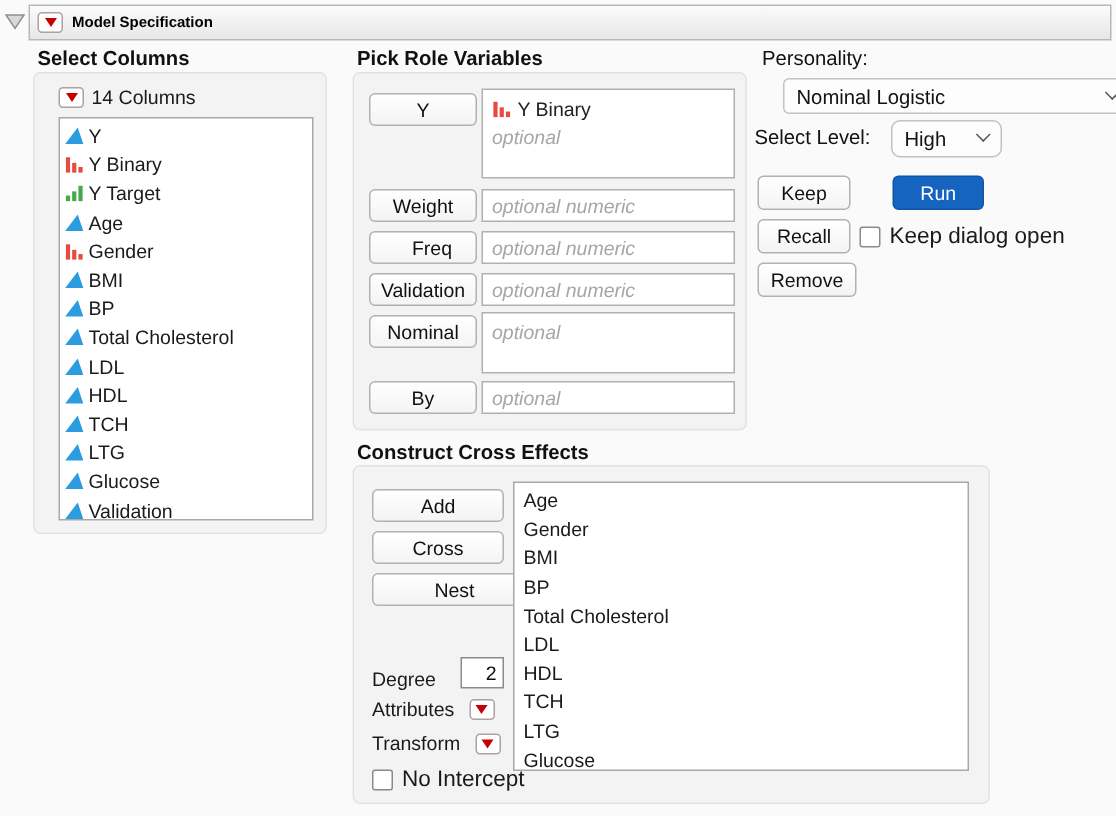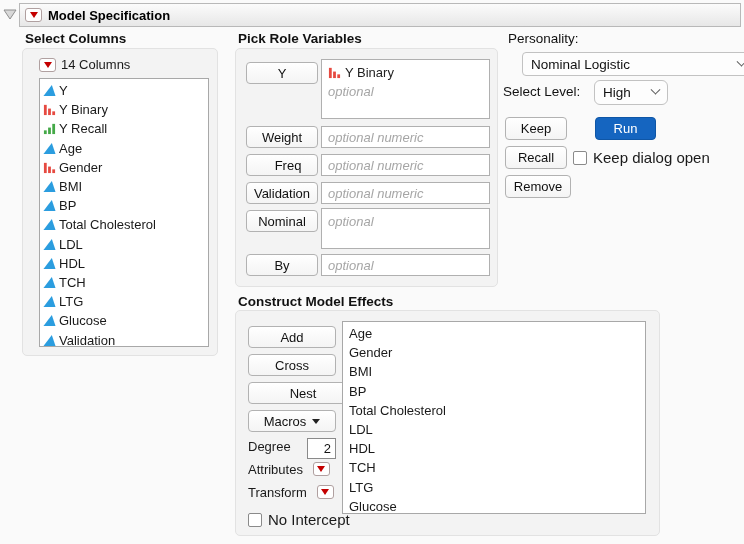--- a/index.html
+++ b/index.html
@@ -19,21 +19,21 @@
     overflow:hidden;
   }
   .abs{position:absolute;}
   
   .header-bar{
     left:19px;top:3px;width:722px;height:24px;
     background:linear-gradient(#fbfbfb,#e7e7e7);
     border:1px solid #b8b8b8;
     display:flex;align-items:center;padding-left:5px;gap:6px;
   }
-  .page-title{font-size:13px;font-weight:bold;color:#000;}
+  .page-title{font-size:10px;font-weight:bold;color:#000;}
   .disclosure{left:3px;top:9px;}
   
   .red-menu{
     width:17px;height:14px;background:#fff;
     border:1px solid #b0a0a0;border-radius:3px;
     display:inline-flex;align-items:center;justify-content:center;flex:0 0 auto;
   }
   .red-menu .tri{
     width:0;height:0;border-left:4px solid transparent;border-right:4px solid transparent;
     border-top:6px solid var(--accent-red);
@@ -90,21 +90,21 @@
   .check-row{position:absolute;display:flex;align-items:center;gap:6px;font-size:15px;}
   .black-tri{
     display:inline-block;width:0;height:0;margin-left:6px;
     border-left:4px solid transparent;border-right:4px solid transparent;
     border-top:5px solid #222;
   }
   .degree-input{
     position:absolute;border:1px solid #8a8a8a;background:#fff;text-align:right;
     font-family:"Liberation Sans",sans-serif;font-size:13px;padding:0 4px;color:#111;
   }
-  .mini-row{position:absolute;display:flex;align-items:flex-start;}
+  .mini-row{position:absolute;display:flex;align-items:flex-end;}
 </style>
 </head>
 <body>
 
 <svg class="abs disclosure" width="14" height="11" viewBox="0 0 14 11">
   <polygon points="1,1 13,1 7,10" fill="#d9d9d9" stroke="#8f8f8f" stroke-width="1"></polygon>
 </svg>
 <div class="abs header-bar">
   <span class="red-menu">
       <span class="tri"></span>
@@ -134,21 +134,21 @@
           <rect x="10" y="9" width="3" height="4" fill="var(--nominal-red)"></rect>
         </svg>
         <span>Y Binary</span>
       </div>
     <div class="lb-row">
         <svg width="13" height="13" viewBox="0 0 14 14">
           <rect x="1" y="9" width="3" height="4" fill="var(--ordinal-green)"></rect>
           <rect x="5.5" y="6" width="3" height="7" fill="var(--ordinal-green)"></rect>
           <rect x="10" y="2" width="3" height="11" fill="var(--ordinal-green)"></rect>
         </svg>
-        <span>Y Recall</span>
+        <span>Y Target</span>
       </div>
     <div class="lb-row">
         <svg width="13" height="13" viewBox="0 0 14 14">
           <polygon points="0.5,13 13.5,13 9.5,1" fill="var(--continuous-blue)"></polygon>
         </svg>
         <span>Age</span>
       </div>
     <div class="lb-row">
         <svg width="13" height="13" viewBox="0 0 14 14">
           <rect x="1" y="2" width="3" height="11" fill="var(--nominal-red)"></rect>
@@ -260,29 +260,25 @@
 
 <div class="btn" style="left:505px;top:117px;width:62px;height:23px;">Keep</div>
 <div class="btn btn-run" style="left:595px;top:117px;width:61px;height:23px;">Run</div>
 <div class="btn" style="left:505px;top:146px;width:62px;height:23px;">Recall</div>
 <div class="check-row" style="left:573px;top:149px;">
   <span class="checkbox"></span>
   <span>Keep dialog open</span>
 </div>
 <div class="btn" style="left:505px;top:175px;width:66px;height:23px;">Remove</div>
 
-<div class="abs section-label" style="left:238px;top:294px;">Construct Model Effects</div>
+<div class="abs section-label" style="left:238px;top:294px;">Construct Cross Effects</div>
 <div class="abs panel" style="left:235px;top:310px;width:425px;height:226px;">
   <div class="btn" style="left:12px;top:15px;width:88px;height:22px;">Add</div>
   <div class="btn" style="left:12px;top:43px;width:88px;height:22px;">Cross</div>
   <div class="btn" style="left:12px;top:71px;width:110px;height:22px;">Nest</div>
-  <div class="btn" style="left:12px;top:99px;width:88px;height:22px;">
-    <span>Macros</span>
-    <span class="black-tri"></span>
-  </div>
 
   <div class="mini-row" style="left:12px;top:128px;height:21px;">
     <span>Degree</span>
   </div>
   <input class="degree-input" style="left: 71px; top: 127px; width: 29px; height: 21px;" value="2">
 
   <div class="mini-row" style="left:12px;top:151px;height:18px;gap:10px;">
     <span>Attributes</span>
     <span class="red-menu">
         <span class="tri"></span>

